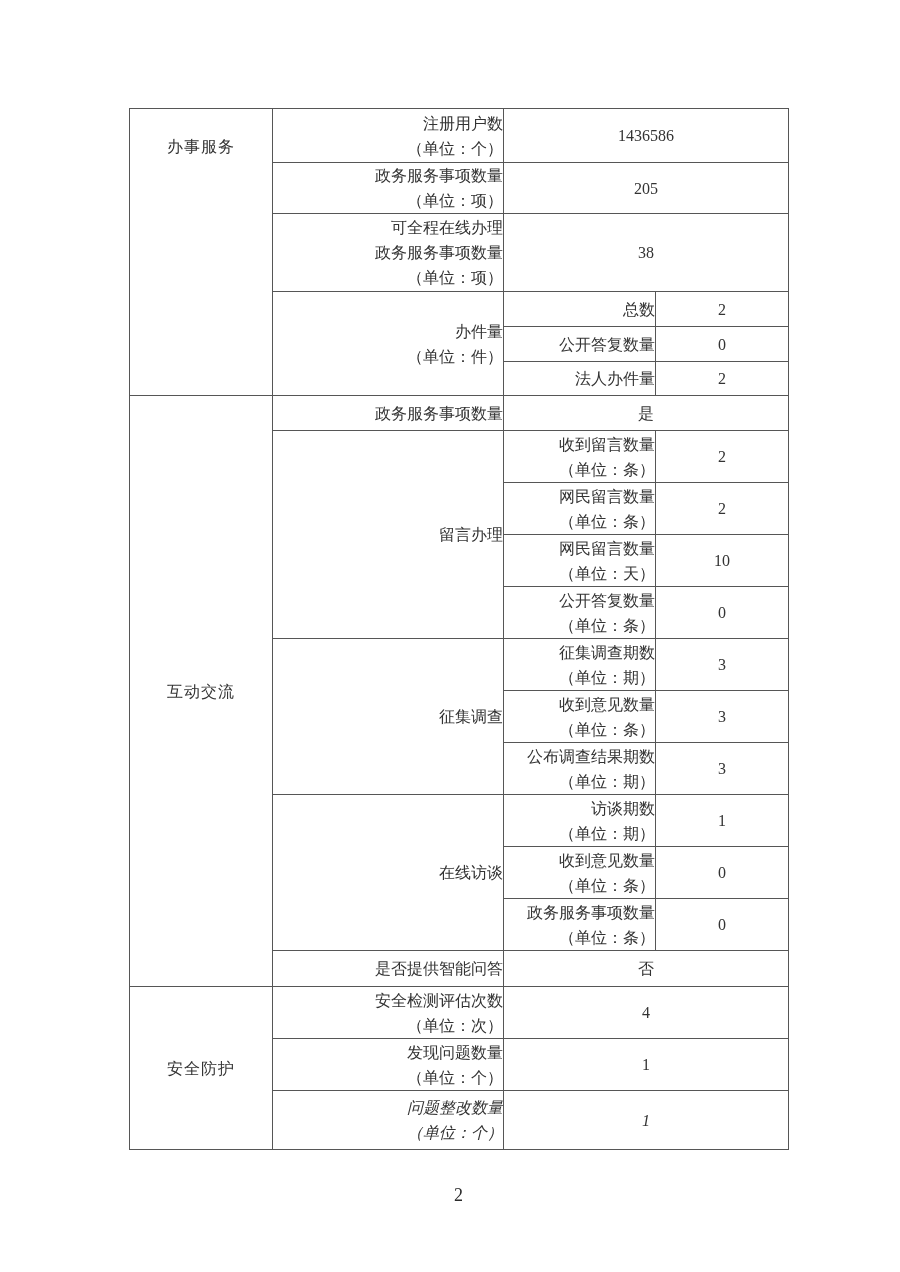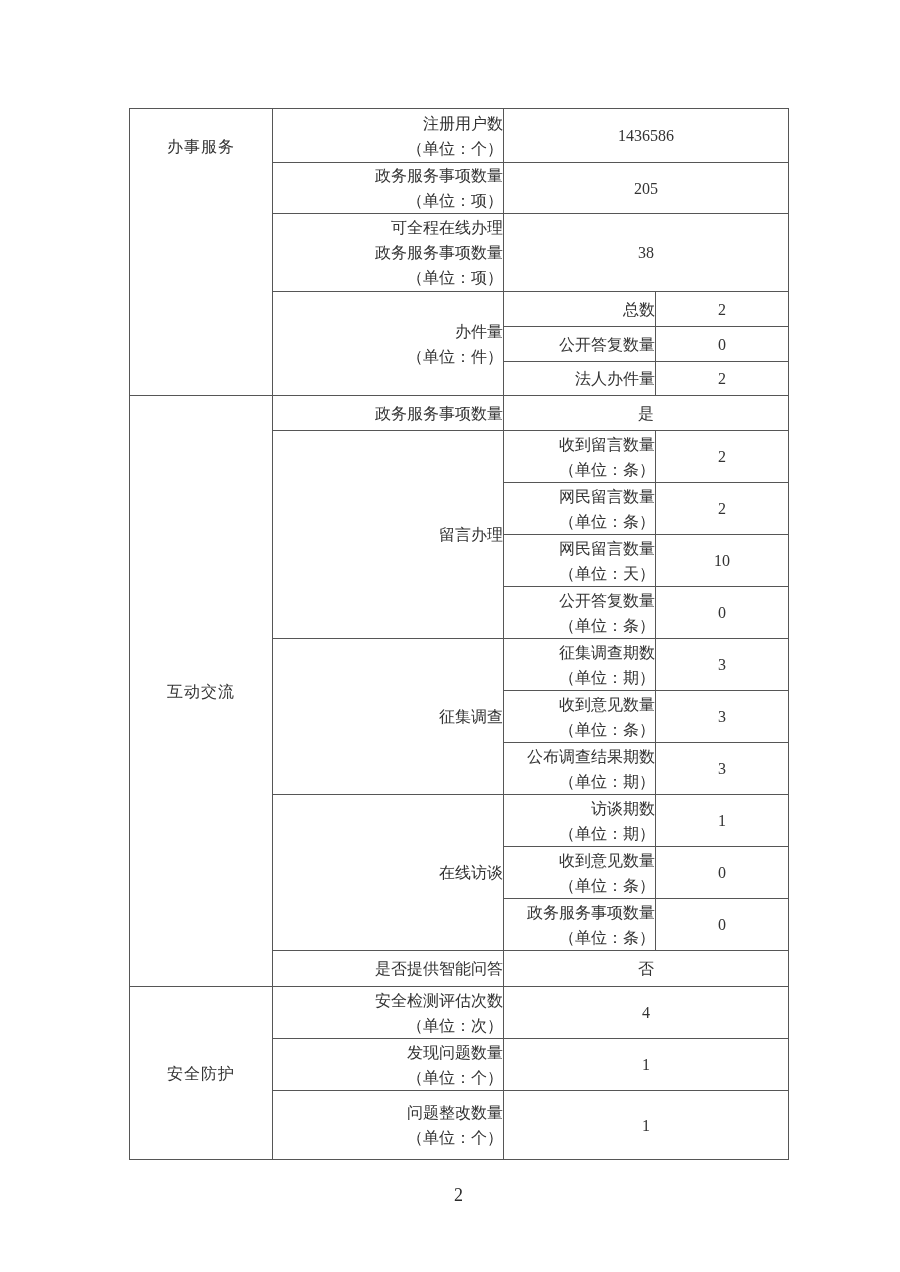--- a/index.html
+++ b/index.html
@@ -37,21 +37,21 @@
   }
   .line { display: block; text-align: right; }
   
   tr.h54 { height: 54px; }
   tr.h51 { height: 51px; }
   tr.h78 { height: 78px; font-family: Liberation Serif, serif; }
   tr.h35 { height: 35px; }
   tr.h34 { height: 34px; }
   tr.h52 { height: 52px; }
   tr.h36 { height: 36px; }
-  tr.h55 { height: 69px; }
+  tr.h55 { height: 59px; font-style: italic; }
   .page-number {
     position: absolute;
     left: 129px;
     top: 1185px;
     width: 659px;
     text-align: center;
     font-size: 18px;
     color: #2b2b2b;
   }
 </style>

